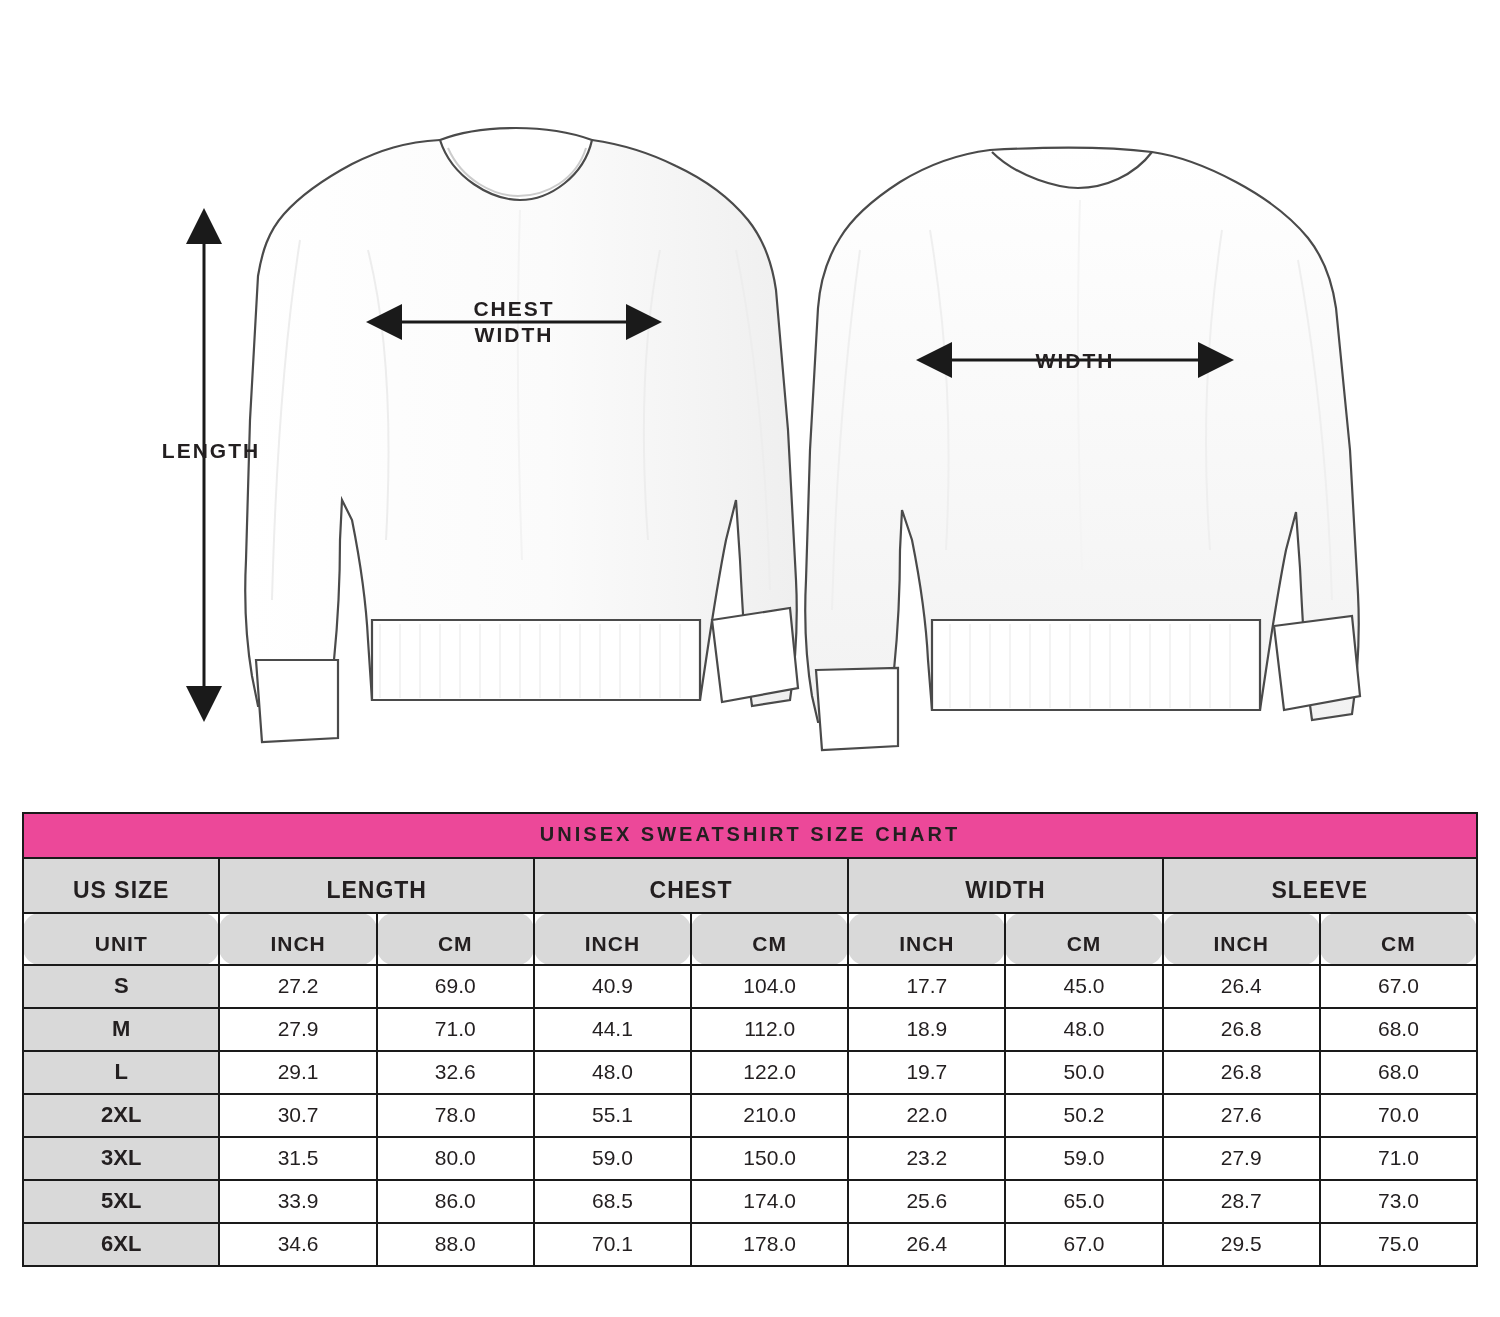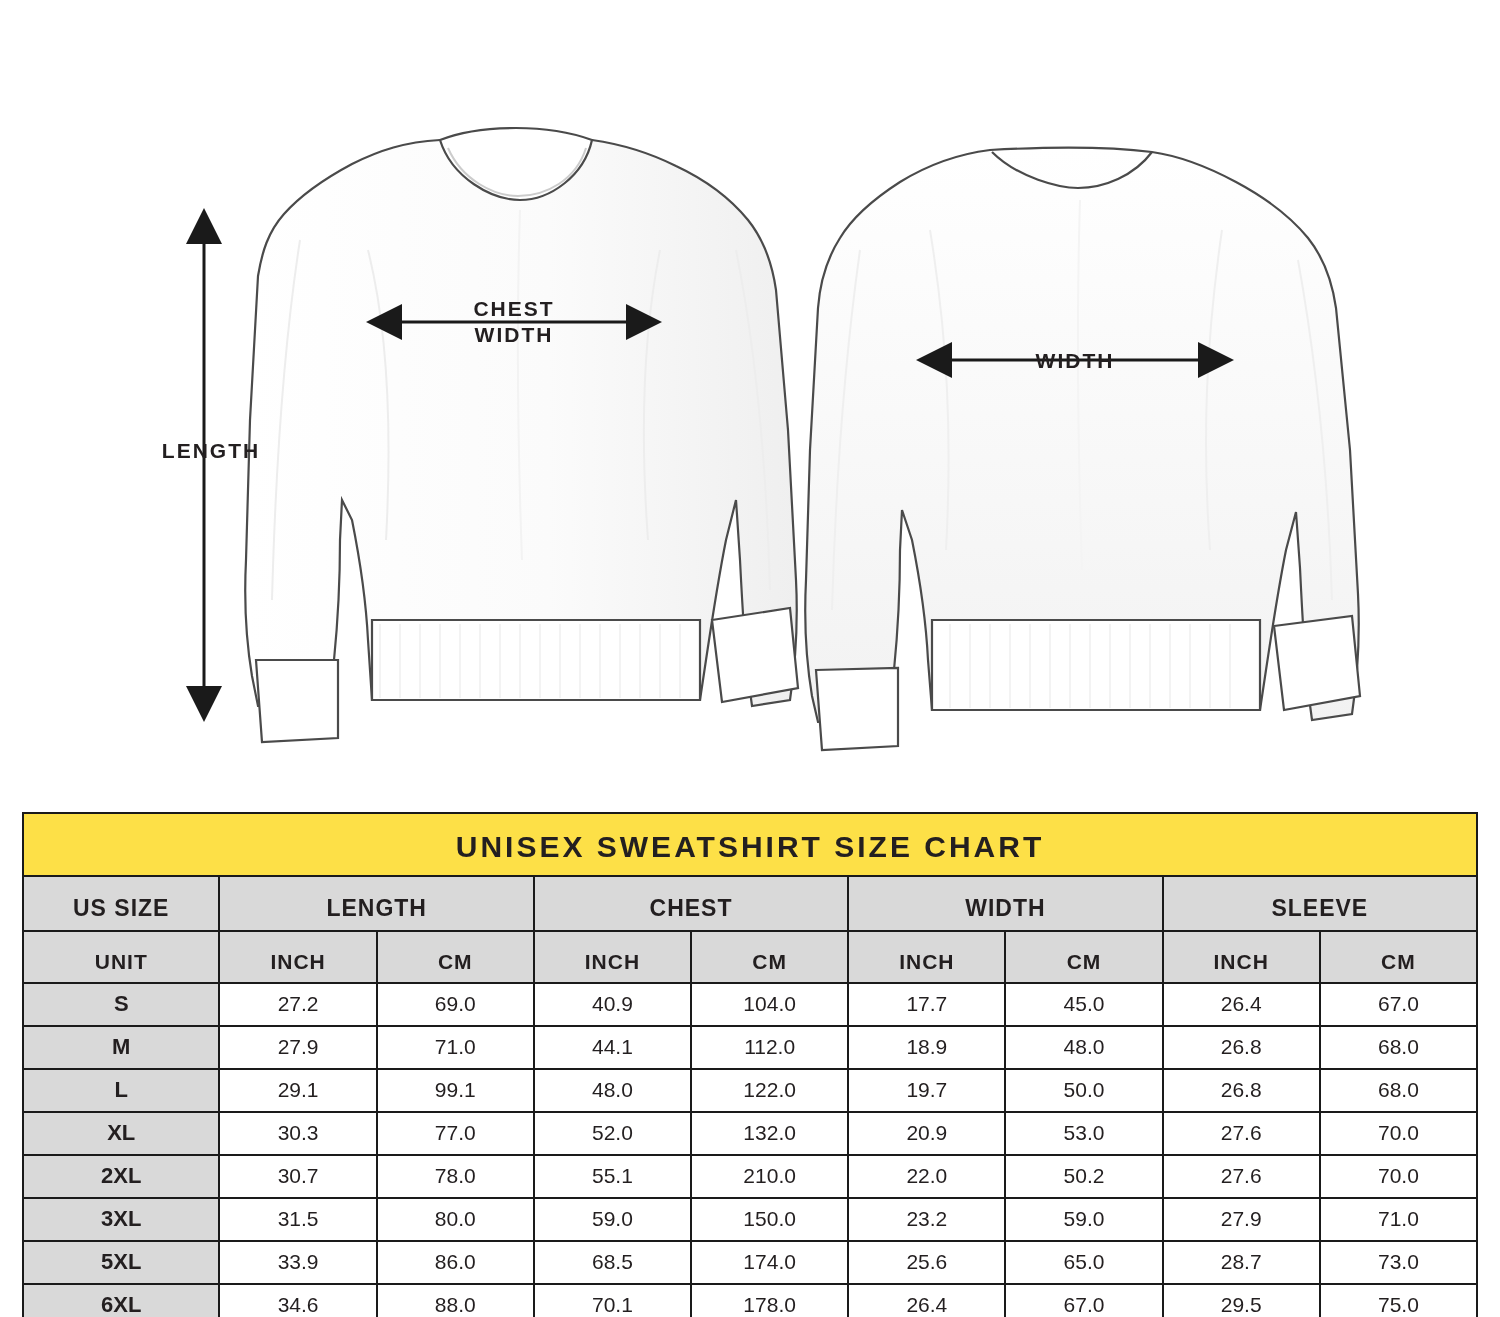--- a/index.html
+++ b/index.html
@@ -72,37 +72,38 @@
     table-layout: fixed;
   }
   table.size-chart td,
   table.size-chart th {
     border: 2px solid #1a1a1a;
     text-align: center;
     vertical-align: middle;
     font-family: "Liberation Sans", sans-serif;
   }
   .chart-title {
-    background: #fde047;
-    font-size: 30px;
+    background: #ec4899;
+    font-size: 20px;
     font-weight: bold;
     letter-spacing: 3px;
-    padding: 16px 0 11px;
+    padding: 9px 0 11px;
     color: #231f20;
   }
   .hdr-group, .hdr-unit {
     background: #d9d9d9;
     font-size: 23px;
     font-weight: bold;
     padding: 18px 0 8px;
     letter-spacing: 1px;
     color: #231f20;
   }
   .hdr-unit {
     font-size: 21px;
+    border-radius: 17px;
   }
   .row-size {
     background: #d9d9d9;
     font-size: 22px;
     font-weight: bold;
     padding: 7px 0 8px;
     color: #231f20;
   }
   .cell-val {
     background: #ffffff;
@@ -321,38 +322,27 @@
         <td class="cell-val">44.1</td>
         <td class="cell-val">112.0</td>
         <td class="cell-val">18.9</td>
         <td class="cell-val">48.0</td>
         <td class="cell-val">26.8</td>
         <td class="cell-val">68.0</td>
       </tr>
       <tr>
         <td class="row-size">L</td>
         <td class="cell-val">29.1</td>
-        <td class="cell-val">99.1</td>
+        <td class="cell-val">32.6</td>
         <td class="cell-val">48.0</td>
         <td class="cell-val">122.0</td>
         <td class="cell-val">19.7</td>
         <td class="cell-val">50.0</td>
         <td class="cell-val">26.8</td>
         <td class="cell-val">68.0</td>
-      </tr>
-      <tr>
-        <td class="row-size">XL</td>
-        <td class="cell-val">30.3</td>
-        <td class="cell-val">77.0</td>
-        <td class="cell-val">52.0</td>
-        <td class="cell-val">132.0</td>
-        <td class="cell-val">20.9</td>
-        <td class="cell-val">53.0</td>
-        <td class="cell-val">27.6</td>
-        <td class="cell-val">70.0</td>
       </tr>
       <tr>
         <td class="row-size">2XL</td>
         <td class="cell-val">30.7</td>
         <td class="cell-val">78.0</td>
         <td class="cell-val">55.1</td>
         <td class="cell-val">210.0</td>
         <td class="cell-val">22.0</td>
         <td class="cell-val">50.2</td>
         <td class="cell-val">27.6</td>

